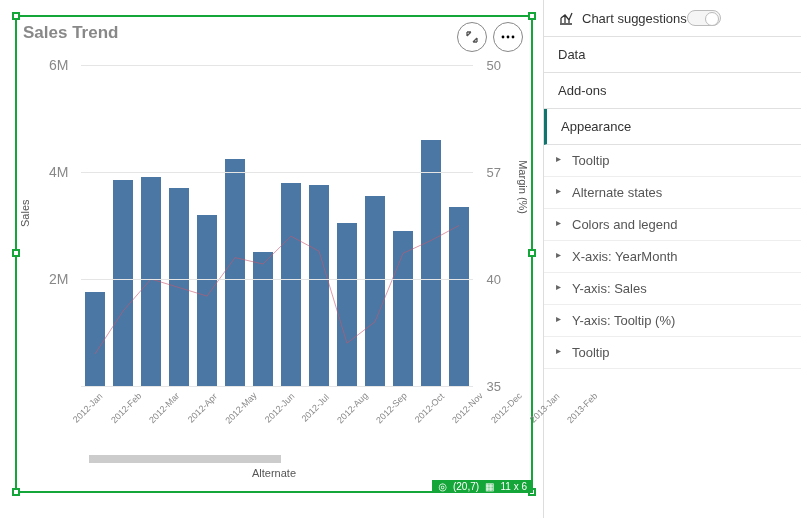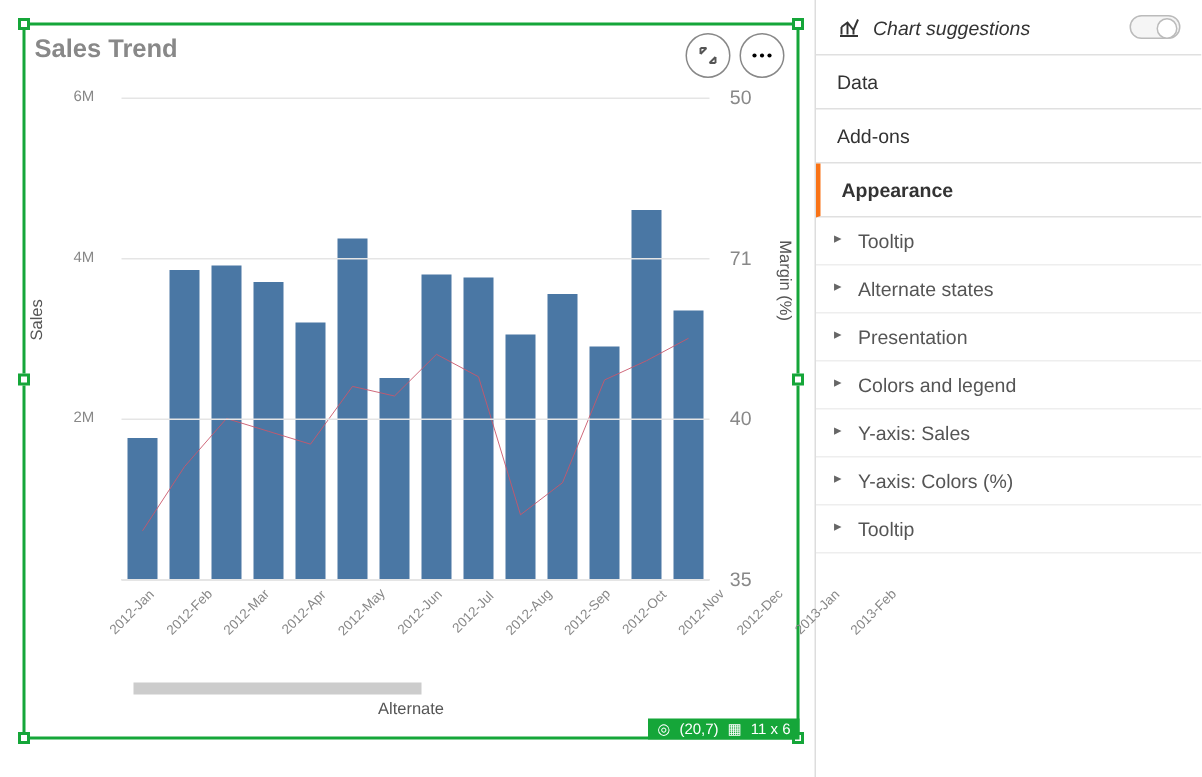--- a/index.html
+++ b/index.html
@@ -10,35 +10,35 @@
   .h-tl{top:-5px;left:-5px}.h-tr{top:-5px;right:-5px}.h-bl{bottom:-5px;left:-5px}.h-br{bottom:-5px;right:-5px}
   .h-ml{top:50%;left:-5px;margin-top:-5px}.h-mr{top:50%;right:-5px;margin-top:-5px}
   .float-btns { position:absolute; top:22px; right:20px; display:flex; gap:6px; z-index:5;}
   .circle-btn { width:30px;height:30px;border:1px solid #888;border-radius:50%;background:#fff;display:flex;align-items:center;justify-content:center;cursor:pointer;color:#555;font-size:14px;}
   .chart-title { color:#888;font-weight:600;font-size:17px;padding:6px 0 0 6px;}
   .chart-body { position:absolute; top:48px; left:28px; right:22px; bottom:72px; }
   .y-left-lbl { position:absolute; left:-26px; top:50%; transform:rotate(-90deg) translateX(15px); transform-origin:left top; font-size:11px; color:#555;}
   .y-right-lbl { position:absolute; right:-20px; top:45%; transform:rotate(90deg) translateX(-10px); transform-origin:right top; font-size:11px; color:#555;}
   .plot { position:absolute; inset:0 36px 32px 36px; border-bottom:1px solid #ccc; }
   .grid-line { position:absolute; left:0; right:0; border-top:1px solid #e5e5e5; }
-  .y-tick-l { position:absolute; left:-32px; font-size:10px; color:#888; transform:translateY(-50%);}
+  .y-tick-l { position:absolute; left:-32px; font-size:14px; color:#888; transform:translateY(-50%);}
   .y-tick-r { position:absolute; right:-28px; font-size:13px; color:#888; transform:translateY(-50%);}
   .bars { position:absolute; inset:0; display:flex; align-items:flex-end; gap:4px; padding:0 2px;}
   .bar-slot { flex:1; position:relative; height:100%; display:flex; align-items:flex-end; justify-content:center;}
   .bar { width:80%; background:#4a77a4; }
   .line-svg { position:absolute; inset:0; width:100%; height:100%; }
   .x-ticks { position:absolute; left:36px; right:36px; bottom:0; height:32px; display:flex;}
   .x-tick { flex:1; text-align:center; font-size:9px; color:#888; transform:rotate(-45deg) translate(-12px,6px); transform-origin:center; white-space:nowrap;}
   .x-label { position:absolute; bottom:12px; left:0; right:0; text-align:center; font-size:11px; color:#555;}
   .scroll-track { position:absolute; bottom:28px; left:72px; right:250px; height:8px; background:#ccc;}
   .sel-info { position:absolute; bottom:-2px; right:-2px; background:#15a639; color:#fff; font-size:10px; padding:1px 6px; display:flex; gap:6px; align-items:center;}
   .right-pane { width:258px; min-width:258px; border-left:1px solid #ddd; background:#fff; display:flex; flex-direction:column; font-size:13px; }
   .rp-row { border-bottom:1px solid #e0e0e0; padding:10px 14px; display:flex; align-items:center; cursor:pointer; color:#333;}
-  .rp-row.top { justify-content:space-between;font-style:italic; }
-  .rp-row.active { border-left:3px solid #f97316; font-weight:700;}
+  .rp-row.top { justify-content:flex-start; }
+  .rp-row.active { border-left:3px solid #0f766e; font-weight:400;}
   .rp-sub { padding:8px 14px 8px 28px; border-bottom:1px solid #eee; color:#555; position:relative; cursor:pointer;}
   .rp-sub::before { content:"▸"; position:absolute; left:12px; font-size:10px; color:#666;}
   .toggle { width:34px; height:16px; border:1px solid #bbb; border-radius:9px; position:relative; background:#f5f5f5;}
   .toggle::after{content:"";position:absolute;right:1px;top:1px;width:12px;height:12px;border-radius:50%;background:#fff;border:1px solid #bbb;}
   .cs-icon{width:16px;height:16px;margin-right:8px;}
 </style>
 </head>
 <body>
 
 <div class="left-pane">
@@ -121,21 +121,21 @@
           </svg>
       <div class="grid-line" style="top: 100%;"></div>
           <div class="grid-line" style="top: 66.6667%;"></div>
           <div class="y-tick-l" style="top: 66.6667%;">2M</div>
           <div class="grid-line" style="top: 33.3333%;"></div>
           <div class="y-tick-l" style="top: 33.3333%;">4M</div>
           <div class="grid-line" style="top: 0%;"></div>
           <div class="y-tick-l" style="top: 0%;">6M</div>
           <div class="y-tick-r" style="top: 100%;">35</div>
           <div class="y-tick-r" style="top: 66.6667%;">40</div>
-          <div class="y-tick-r" style="top: 33.3333%;">71</div>
+          <div class="y-tick-r" style="top: 33.3333%;">57</div>
           <div class="y-tick-r" style="top: 0%;">50</div>
         </div>
       <div class="x-ticks" id="x-ticks">
           <div class="x-tick">2012-Jan</div>
           <div class="x-tick">2012-Feb</div>
           <div class="x-tick">2012-Mar</div>
           <div class="x-tick">2012-Apr</div>
           <div class="x-tick">2012-May</div>
           <div class="x-tick">2012-Jun</div>
           <div class="x-tick">2012-Jul</div>
@@ -171,19 +171,19 @@
     <span class="toggle"></span>
   </div>
   <div id="sections">
       <div class="rp-row">Data</div>
       <div class="rp-row">Add-ons</div>
       <div class="rp-row active">Appearance</div>
     </div>
   <div id="appearance-items">
       <div class="rp-sub">Tooltip</div>
       <div class="rp-sub">Alternate states</div>
-      <div class="rp-sub">Presentation</div>
       <div class="rp-sub">Colors and legend</div>
+      <div class="rp-sub">X-axis: YearMonth</div>
       <div class="rp-sub">Y-axis: Sales</div>
-      <div class="rp-sub">Y-axis: Colors (%)</div>
+      <div class="rp-sub">Y-axis: Tooltip (%)</div>
       <div class="rp-sub">Tooltip</div>
     </div>
 </div>
 
 </body></html>

